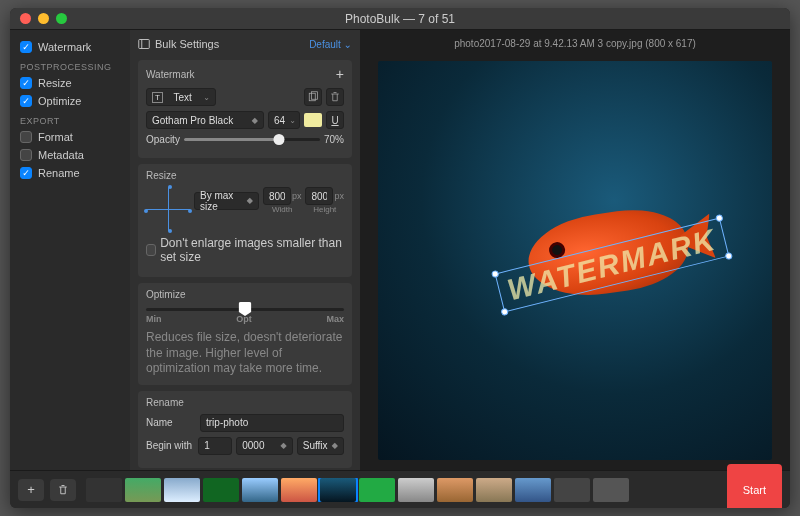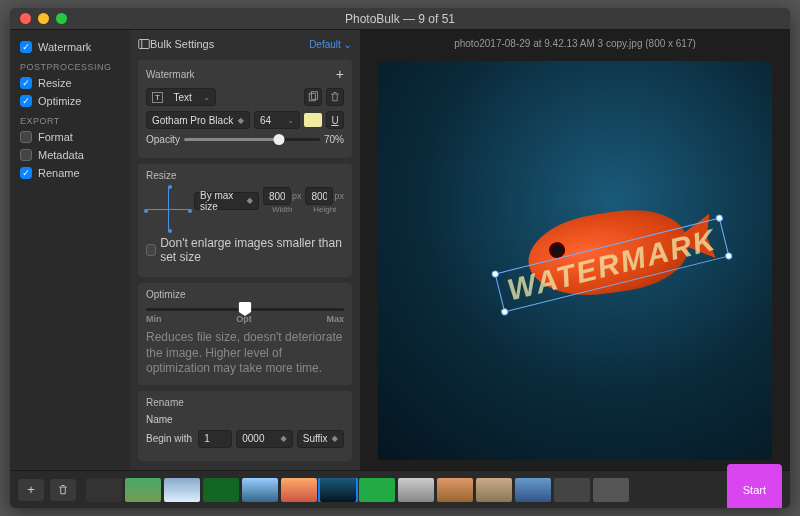--- a/index.html
+++ b/index.html
@@ -14,21 +14,21 @@
   .title { position: absolute; left: 0; right: 0; text-align: center; font-size: 12px; color: #ccc; pointer-events: none; }
   .content { flex: 1; display: flex; overflow: hidden; }
   .sidebar { width: 120px; background: #2a2a2a; padding: 8px 0; font-size: 11px; color: #ccc; }
   .sb-item { display: flex; align-items: center; padding: 3px 10px; gap: 6px; cursor: pointer; }
   .sb-group { padding: 6px 10px 2px; font-size: 9px; color: #888; letter-spacing: 0.5px; }
   .cb { width: 12px; height: 12px; border-radius: 3px; border: 1px solid #666; display: inline-flex; align-items: center; justify-content: center; background: #444; }
   .cb.on { background: #0a84ff; border-color: #0a84ff; }
   .cb.on::after { content: "✓"; color: #fff; font-size: 9px; line-height: 1; }
   .settings { width: 230px; background: #303030; display: flex; flex-direction: column; padding: 6px 8px; gap: 6px; overflow-y: auto; font-size: 10px; color: #ccc; }
   .settings-header { display: flex; justify-content: space-between; align-items: center; font-size: 11px; padding: 2px 0 4px; }
-  .settings-header .left { display: flex; align-items: center; font-weight: 500; }
+  .settings-header .left { display: flex; align-items: center; gap: 5px; font-weight: 500; }
   .settings-header .right { color: #4a90e2; font-size: 10px; cursor: pointer; }
   .panel { background: #3a3a3a; border-radius: 4px; padding: 6px 8px 8px; }
   .panel-head { display: flex; justify-content: space-between; align-items: center; font-size: 10px; color: #bbb; margin-bottom: 6px; }
   .plus { font-size: 14px; color: #ccc; cursor: pointer; }
   .row { display: flex; align-items: center; gap: 4px; margin-bottom: 5px; }
   .select, .input-small, .num { background: #2b2b2b; border: 1px solid #222; border-radius: 3px; color: #ddd; font-size: 10px; padding: 2px 5px; height: 18px; }
   .select { display: flex; align-items: center; justify-content: space-between; cursor: pointer; }
   .select .chev { font-size: 8px; color: #888; margin-left: 4px; }
   .swatch { width: 18px; height: 14px; border-radius: 2px; }
   .btn-icon { width: 18px; height: 18px; background: #2b2b2b; border: 1px solid #222; border-radius: 3px; display: flex; align-items: center; justify-content: center; font-size: 10px; color: #ccc; cursor: pointer; }
@@ -46,40 +46,40 @@
   .wm-box .handle { position: absolute; width: 7px; height: 7px; background: #fff; border: 1px solid #6fb3ff; border-radius: 50%; }
   .wm-box .h1 { left: -4px; top: -4px; } .wm-box .h2 { right: -4px; top: -4px; }
   .wm-box .h3 { left: -4px; bottom: -4px; } .wm-box .h4 { right: -4px; bottom: -4px; }
   .wm-text { font-size: 30px; font-weight: 900; letter-spacing: 2px; color: rgba(240,235,170,0.75); font-style: italic; }
   .bottombar { height: 38px; background: #2a2a2a; border-top: 1px solid #1a1a1a; display: flex; align-items: center; padding: 0 8px; gap: 6px; }
   .bb-left { display: flex; gap: 6px; }
   .bb-btn { width: 26px; height: 22px; background: #3a3a3a; border-radius: 4px; display: flex; align-items: center; justify-content: center; color: #ccc; font-size: 13px; cursor: pointer; }
   .thumbs { flex: 1; display: flex; gap: 3px; align-items: center; overflow: hidden; padding: 0 4px; }
   .thumb { width: 36px; height: 24px; border-radius: 2px; }
   .thumb.active { outline: 2px solid #0a84ff; }
-  .start-btn { background: #d946ef; color: #fff; font-size: 11px; padding: 20px 16px; border-radius: 4px; cursor: pointer; }
+  .start-btn { background: #ef4444; color: #fff; font-size: 11px; padding: 20px 16px; border-radius: 4px; cursor: pointer; }
   .resize-guide { width: 44px; height: 44px; position: relative; }
   .resize-guide::before, .resize-guide::after { content:""; position:absolute; background:#4a90e2; }
   .resize-guide::before { left:50%; top:0; bottom:0; width:1px; }
   .resize-guide::after { top:50%; left:0; right:0; height:1px; }
   .resize-guide .d { position:absolute; width:4px; height:4px; background:#4a90e2; border-radius:50%; }
   .opt-ticks { display:flex; justify-content:space-between; font-size:9px; color:#888; margin-top:3px;font-weight:bold; }
   svg.icon { width: 12px; height: 12px; }
 </style>
 </head>
 <body>
 
 <div class="window">
   <div class="titlebar">
     <div class="traffic">
       <div class="dot red"></div>
       <div class="dot yellow"></div>
       <div class="dot green"></div>
     </div>
-    <div class="title">PhotoBulk — 9 of 51</div>
+    <div class="title">PhotoBulk — 7 of 51</div>
   </div>
 
   <div class="content">
 
     <div class="sidebar">
       <div class="sb-item">
         <span class="cb on"></span>
         <span>Watermark</span>
       </div>
       <div class="sb-group">POSTPROCESSING</div>
@@ -143,21 +143,21 @@
             <svg class="icon" viewBox="0 0 16 16" fill="none" stroke="#aaa" stroke-width="1">
                 <path d="M3 4h10M5 4v9h6V4M6 2h4"></path>
               </svg>
           </span>
         </div>
         <div class="row">
           <div class="select" style="flex:1">
             <span>Gotham Pro Black</span>
             <span class="chev">◆</span>
           </div>
-          <div class="select" style="width:46px">
+          <div class="select" style="width:32px">
             <span>64</span>
             <span class="chev">⌄</span>
           </div>
           <div class="swatch" style="background:#f0eb9f"></div>
           <span class="btn-icon" style="text-decoration:underline">U</span>
         </div>
         <div class="row">
           <span>Opacity</span>
           <div class="slider">
             <div class="fill" style="width:70%"></div>
@@ -221,20 +221,21 @@
         </div>
         <div class="help-text" style="margin-top:6px">Reduces file size, doesn't deteriorate the image. Higher level of optimization may take more time.</div>
       </div>
 
       <div class="panel">
         <div class="panel-head">
             <span>Rename</span>
           </div>
         <div class="row">
           <span style="width:52px">Name</span>
+          <input class="input-small" style="flex: 1 1 0%;" value="trip-photo">
         </div>
         <div class="row">
           <span style="width:52px">Begin with</span>
           <input class="input-small" style="width: 34px;" value="1">
           <div class="select" style="width:60px">
             <span>0000</span>
               <span class="chev">◆</span>
           </div>
           <div class="select" style="width:50px">
             <span>Suffix</span>

